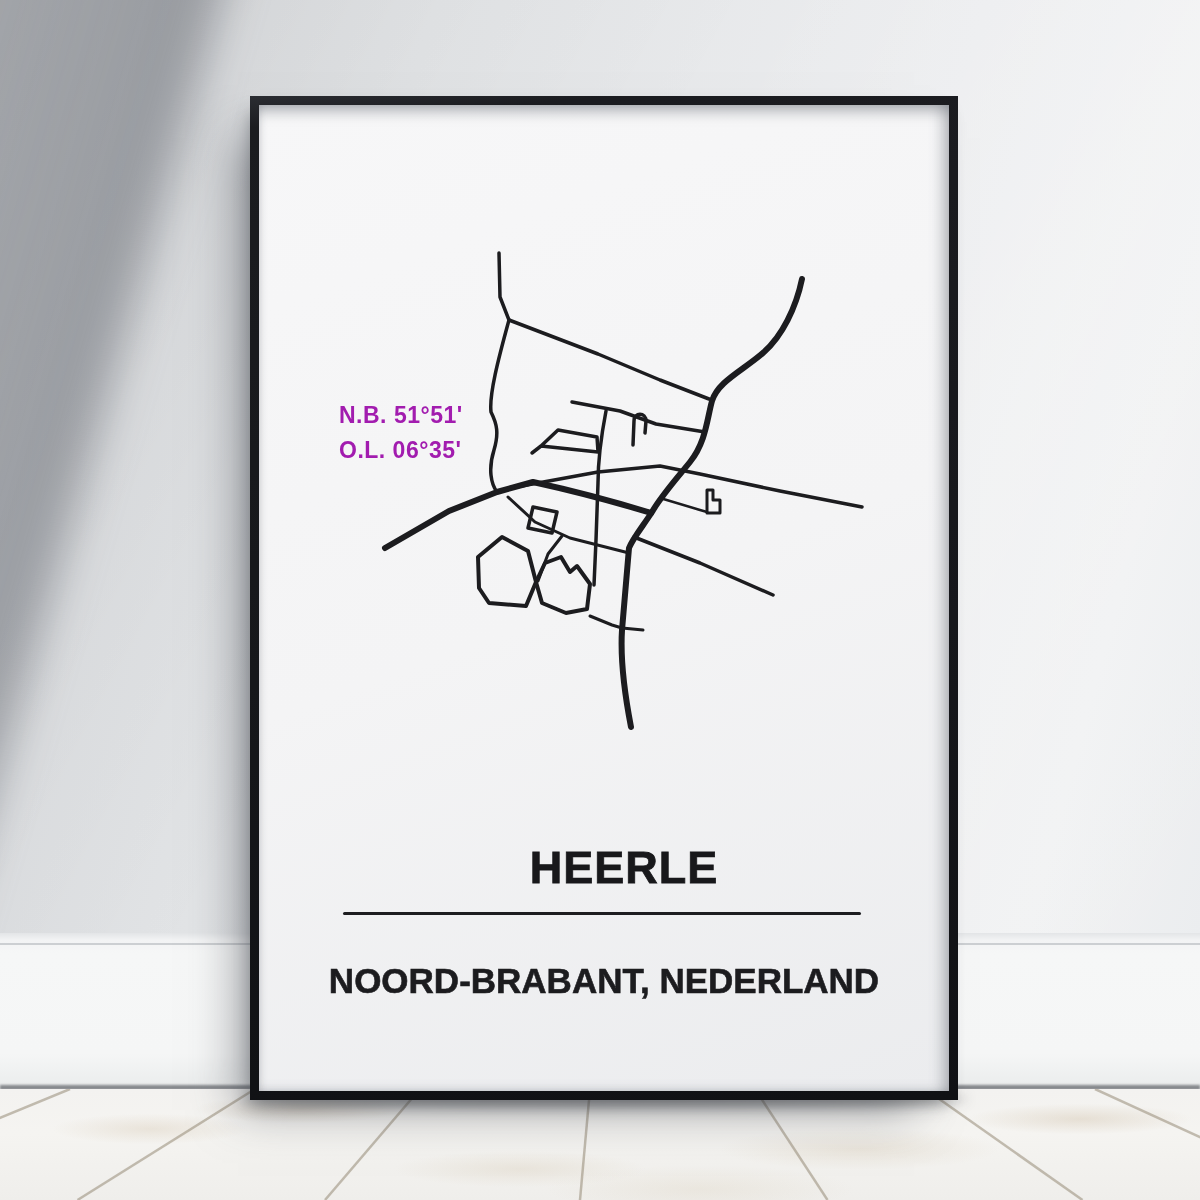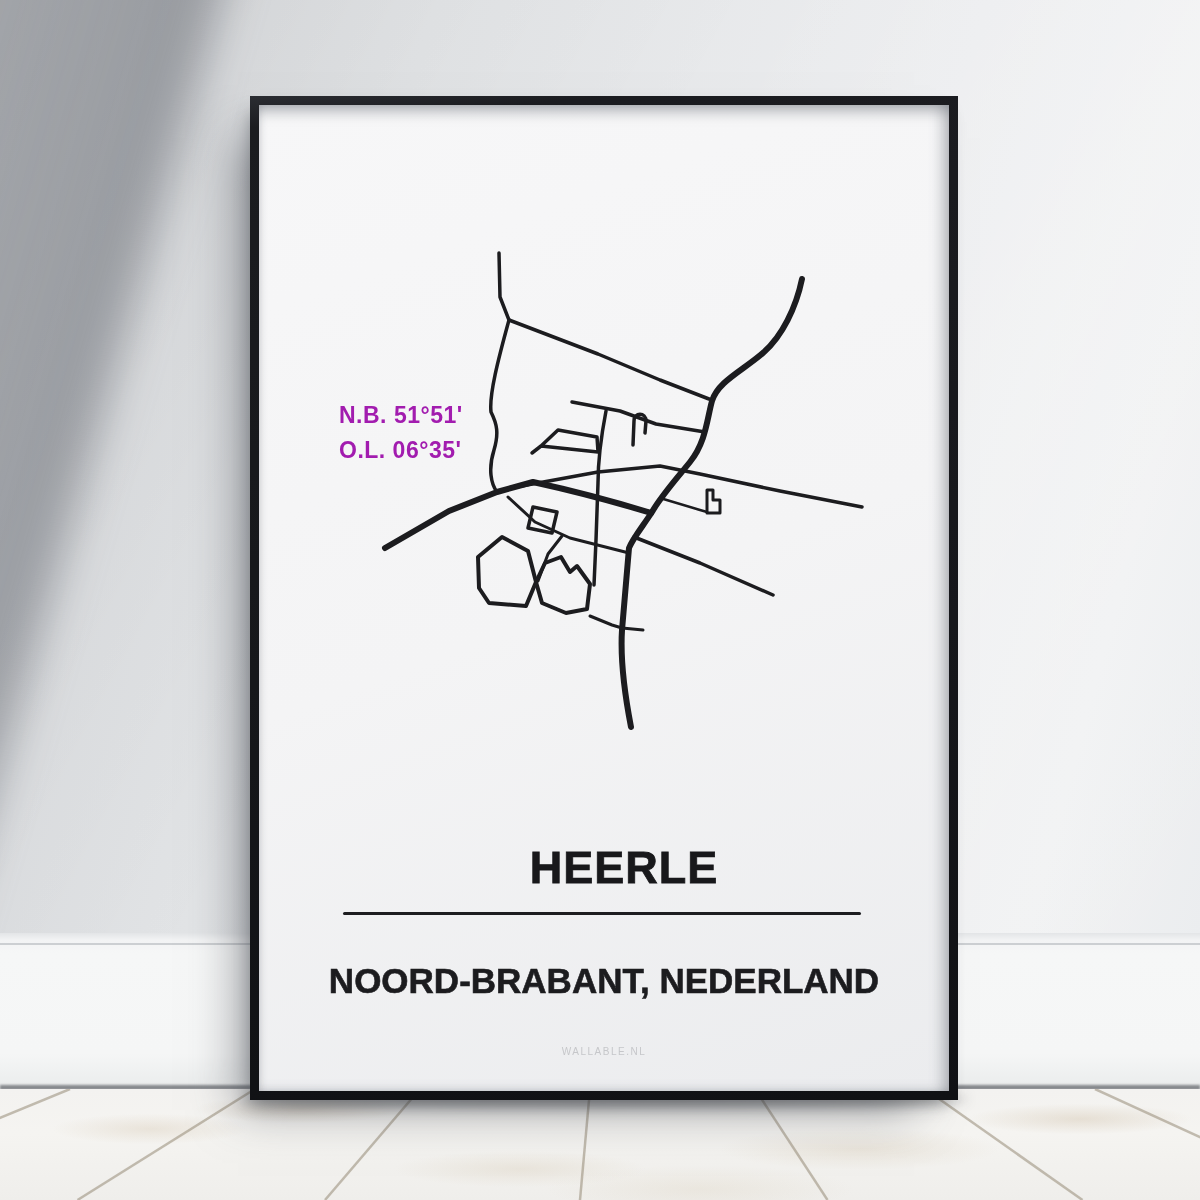--- a/index.html
+++ b/index.html
@@ -106,15 +106,14 @@
     </svg>
 
   <div class="coords">
     <div>N.B. 51°51'</div>
     <div>O.L. 06°35'</div>
   </div>
 
   <div class="poster-title">HEERLE</div>
   <div class="divider"></div>
   <div class="poster-subtitle">NOORD-BRABANT, NEDERLAND</div>
-  <div class="brand">WALLABLE.NL</div>
 
 </div>
 
 </body></html>

